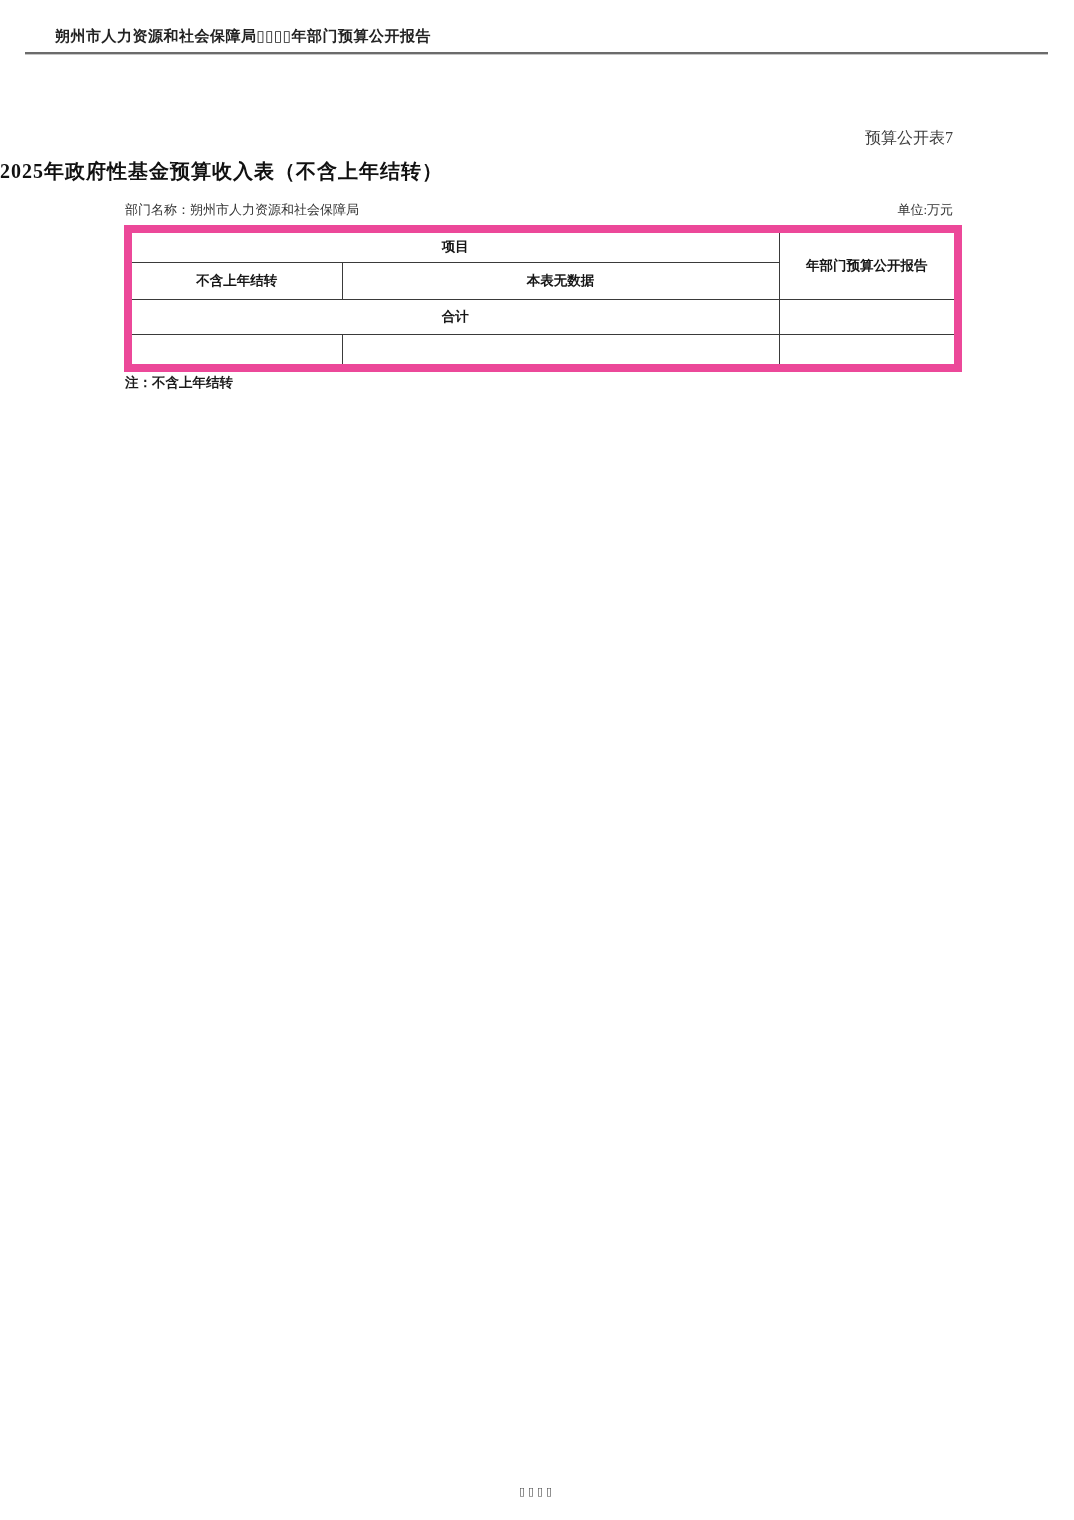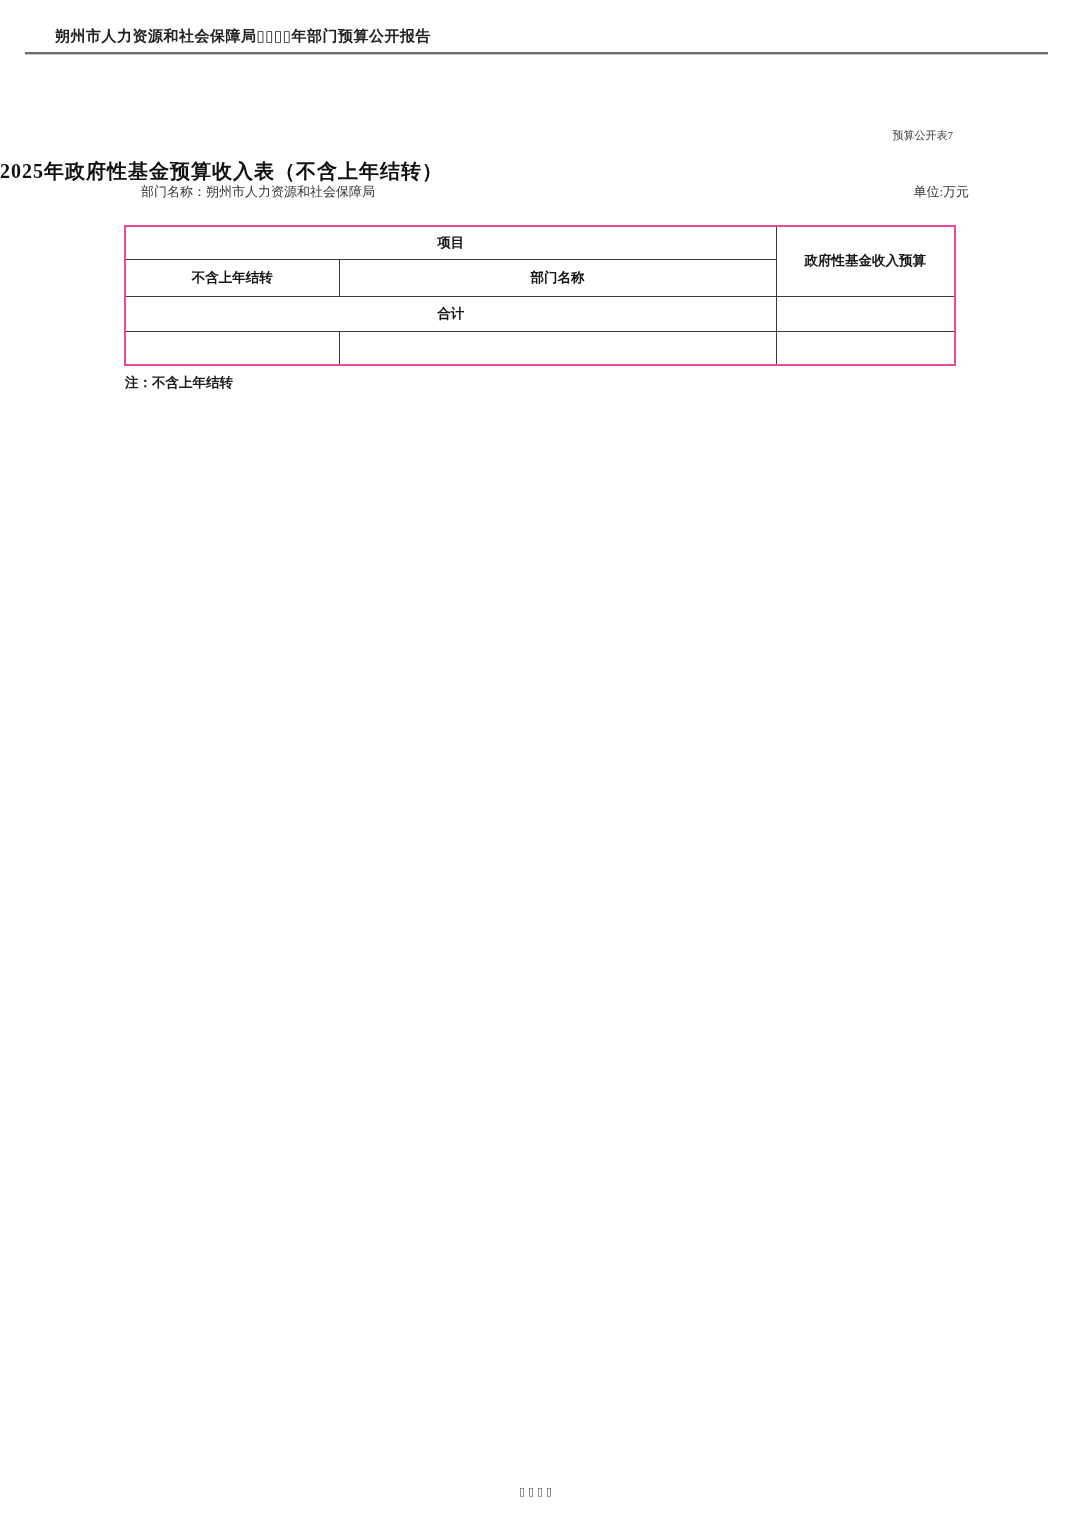--- a/index.html
+++ b/index.html
@@ -37,62 +37,61 @@
     height: 2px;
     background: #6b6b6b;
     border-bottom: 1px solid #c6c6c6;
   }
 
   
   .table-tag {
     position: absolute;
     top: 128px;
     right: 121px;
-    font-size: 11px;
+    font-size: 16px;
     color: #3c3c3c;
     white-space: nowrap;
   }
 
   
   .page-title {
     position: absolute;
     top: 158px;
     left: 0;
     width: 100%;
     font-size: 20px;
     font-weight: 700;
     letter-spacing: 1px;
     color: #111111;
   }
 
   
   .meta-row {
     position: absolute;
-    top: 183px;
+    top: 201px;
     left: 125px;
     width: 828px;
     display: flex;
     justify-content: space-between;
     align-items: baseline;
     font-size: 13px;
     color: #333333;
-    margin-left: 16px;
   }
 
   
   .budget-table {
     position: absolute;
     top: 225px;
     left: 124px;
     width: 830px;
     border-collapse: collapse;
     table-layout: fixed;
     font-size: 13.5px;
     color: #1c1c1c;
-    border: 2px solid #ec4899;
+    border: 8px solid #ec4899;
   }
   .budget-table td {
     border: 1px solid #3a3a3a;
     text-align: center;
     vertical-align: middle;
     padding: 0 4px;
     overflow: hidden;
   }
   .budget-table .th {
     font-weight: 700;
@@ -145,25 +144,25 @@
 
   <table class="budget-table">
     <colgroup>
       <col style="width:214px">
       <col style="width:437px">
       <col style="width:179px">
     </colgroup>
     <tbody>
       <tr class="row-h1">
         <td class="th" colspan="2">项目</td>
-        <td class="th" rowspan="2">政府性基金收入预算</td>
+        <td class="th" rowspan="2">年部门预算公开报告</td>
       </tr>
       <tr class="row-h2">
         <td class="th">不含上年结转</td>
-        <td class="th">部门名称</td>
+        <td class="th">本表无数据</td>
       </tr>
       <tr class="row-h3">
         <td class="th" colspan="2">合计</td>
         <td></td>
       </tr>
       <tr class="row-h4">
         <td></td>
         <td></td>
         <td></td>
       </tr>

